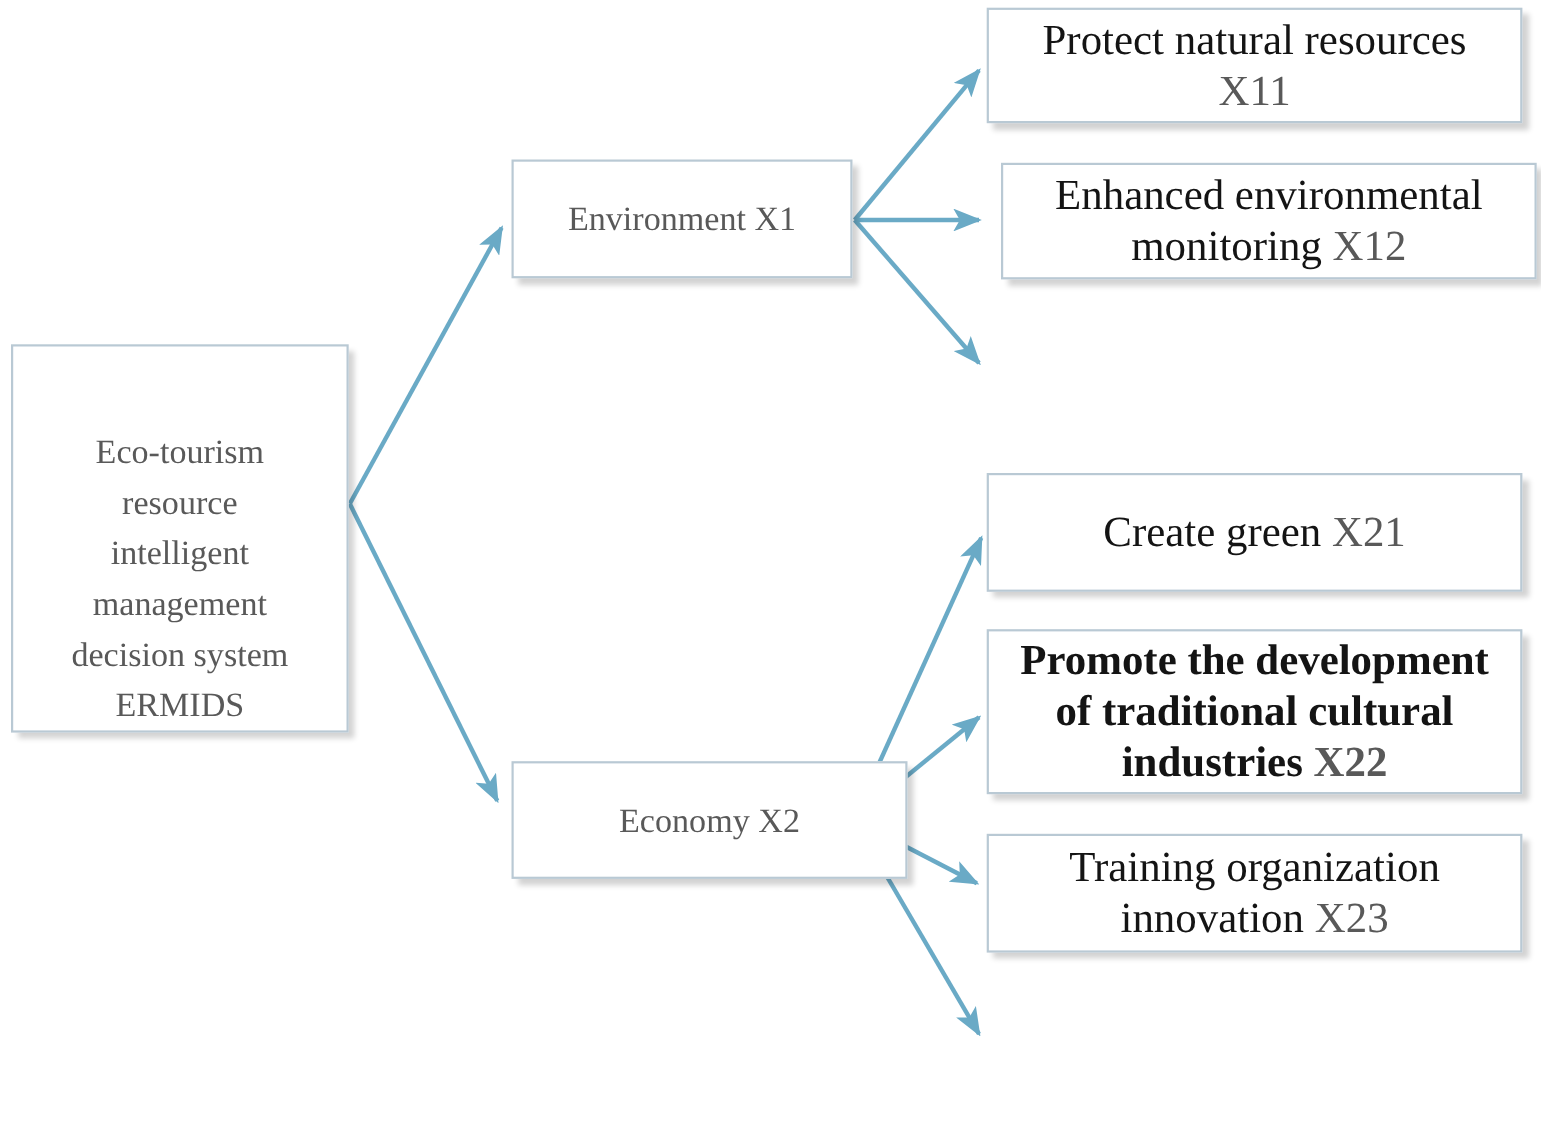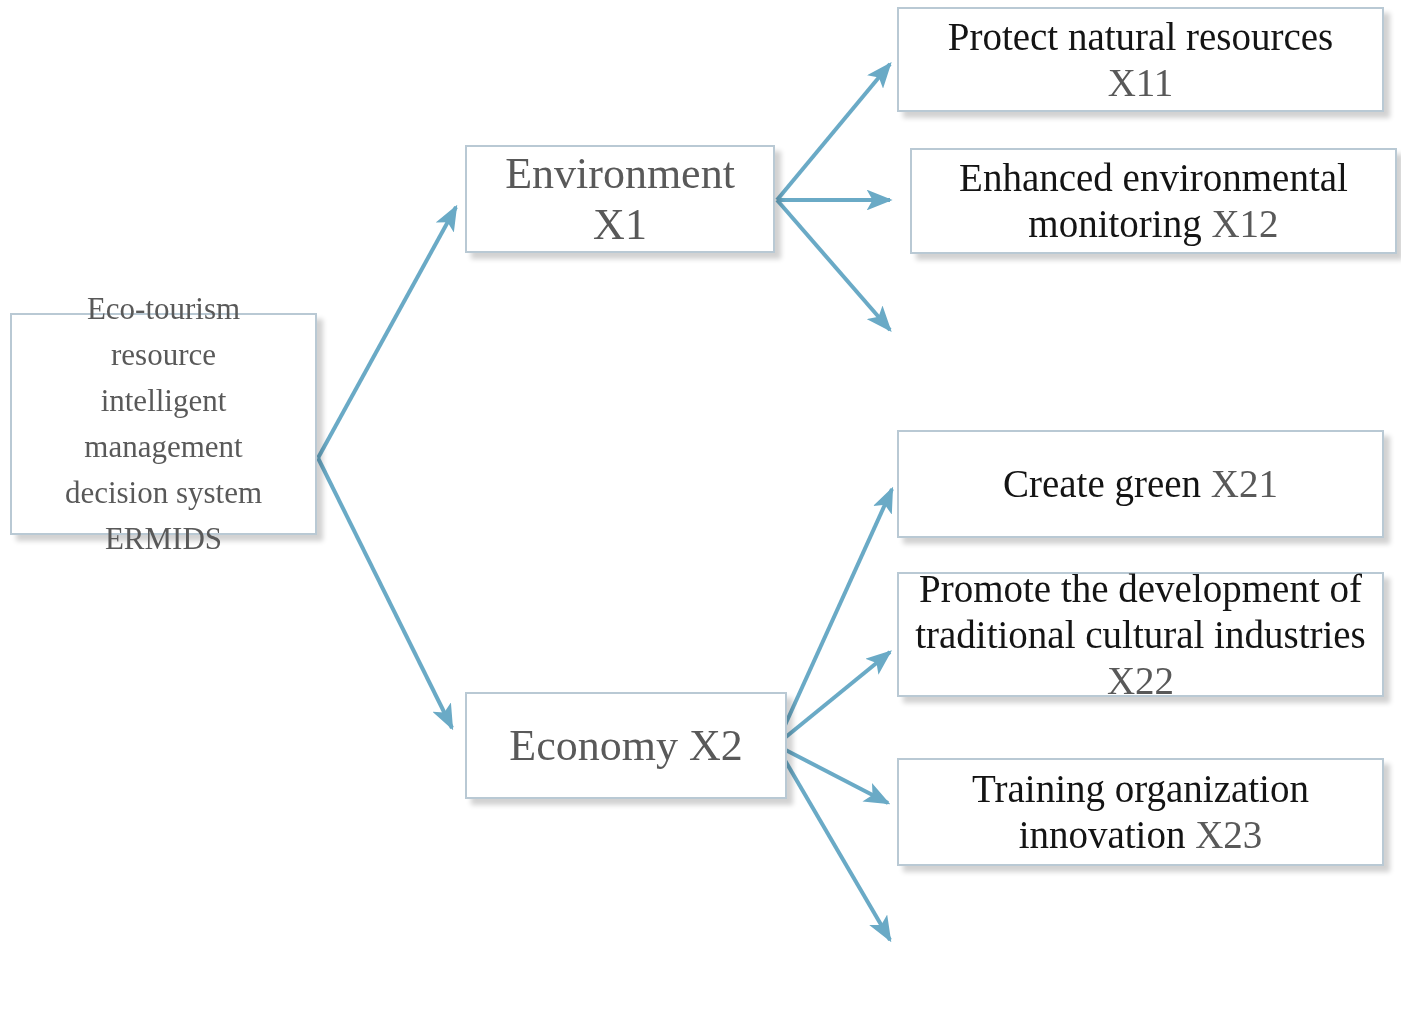--- a/index.html
+++ b/index.html
@@ -27,37 +27,37 @@
     border:2px solid var(--border);
     box-shadow:6px 6px 5px rgba(0,0,0,0.18);
     display:flex;
     flex-direction:column;
     align-items:center;
     justify-content:center;
     text-align:center;
   }
   .node .inline-text{display:block;padding:0 12px;}
   .root-node{
-    left:10px;top:313px;width:307px;height:222px;
-    font-size:31px;line-height:46px;color:var(--gray-text);
+    left:10px;top:313px;width:307px;height:353px;
+    font-size:31px;line-height:46px;color:var(--gray-text);justify-content:flex-end;
   }
   .mid-node{
-    font-size:44px;color:var(--gray-text);
+    font-size:31px;color:var(--gray-text);
   }
   .mid-env{left:465px;top:145px;width:310px;height:108px;}
-  .mid-eco{left:465px;top:692px;width:322px;height:107px;}
+  .mid-eco{left:465px;top:692px;width:360px;height:107px;}
   .leaf-node{
     left:897px;width:487px;
     font-size:39px;line-height:46px;color:var(--black-text);
   }
   .leaf-x11{top:7px;height:105px;}
   .leaf-x12{top:148px;height:106px;margin-left:13px;}
   .leaf-x13{top:287px;height:111px;}
   .leaf-x21{top:430px;height:108px;}
-  .leaf-x22{top:572px;height:125px;}
+  .leaf-x22{top:572px;height:150px;font-weight:bold;}
   .leaf-x23{top:758px;height:108px;}
   .leaf-x24{top:898px;height:110px;}
   .code{color:var(--gray-text);}
 </style>
 </head>
 <body>
 
 <div id="canvas">
 
   <svg id="arrow-layer" width="1401" height="1019" viewBox="0 0 1401 1019" xmlns="http://www.w3.org/2000/svg">

